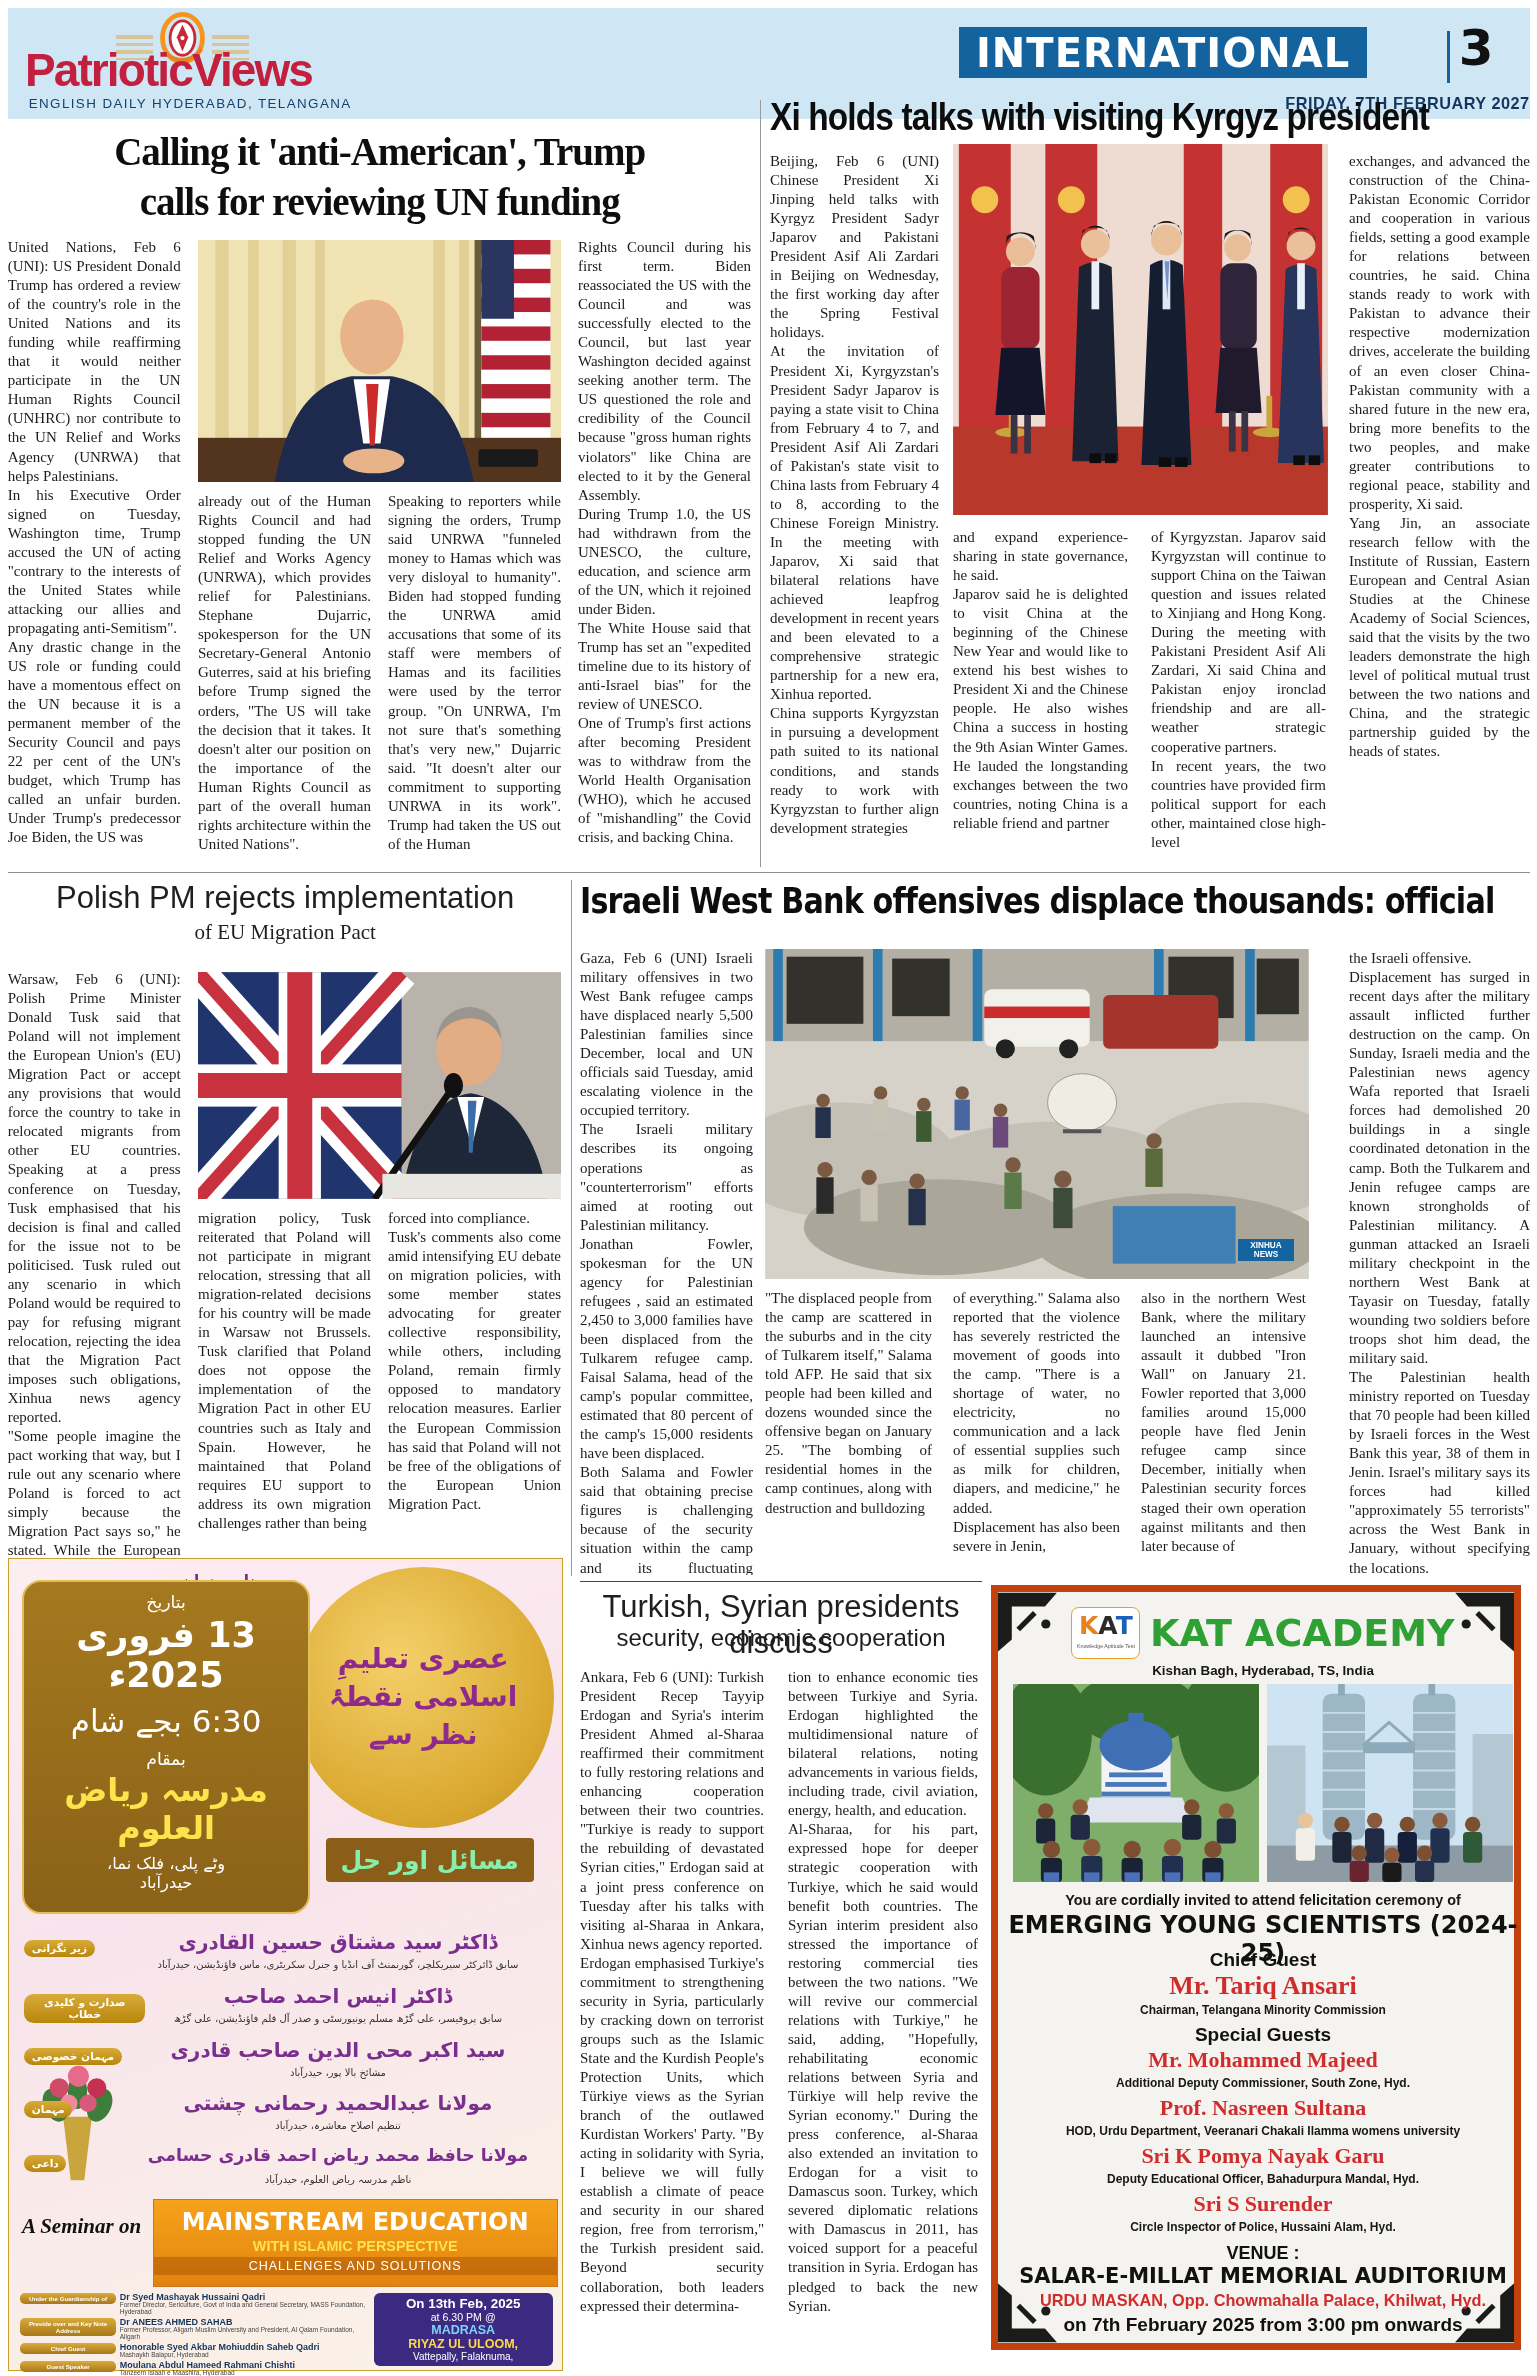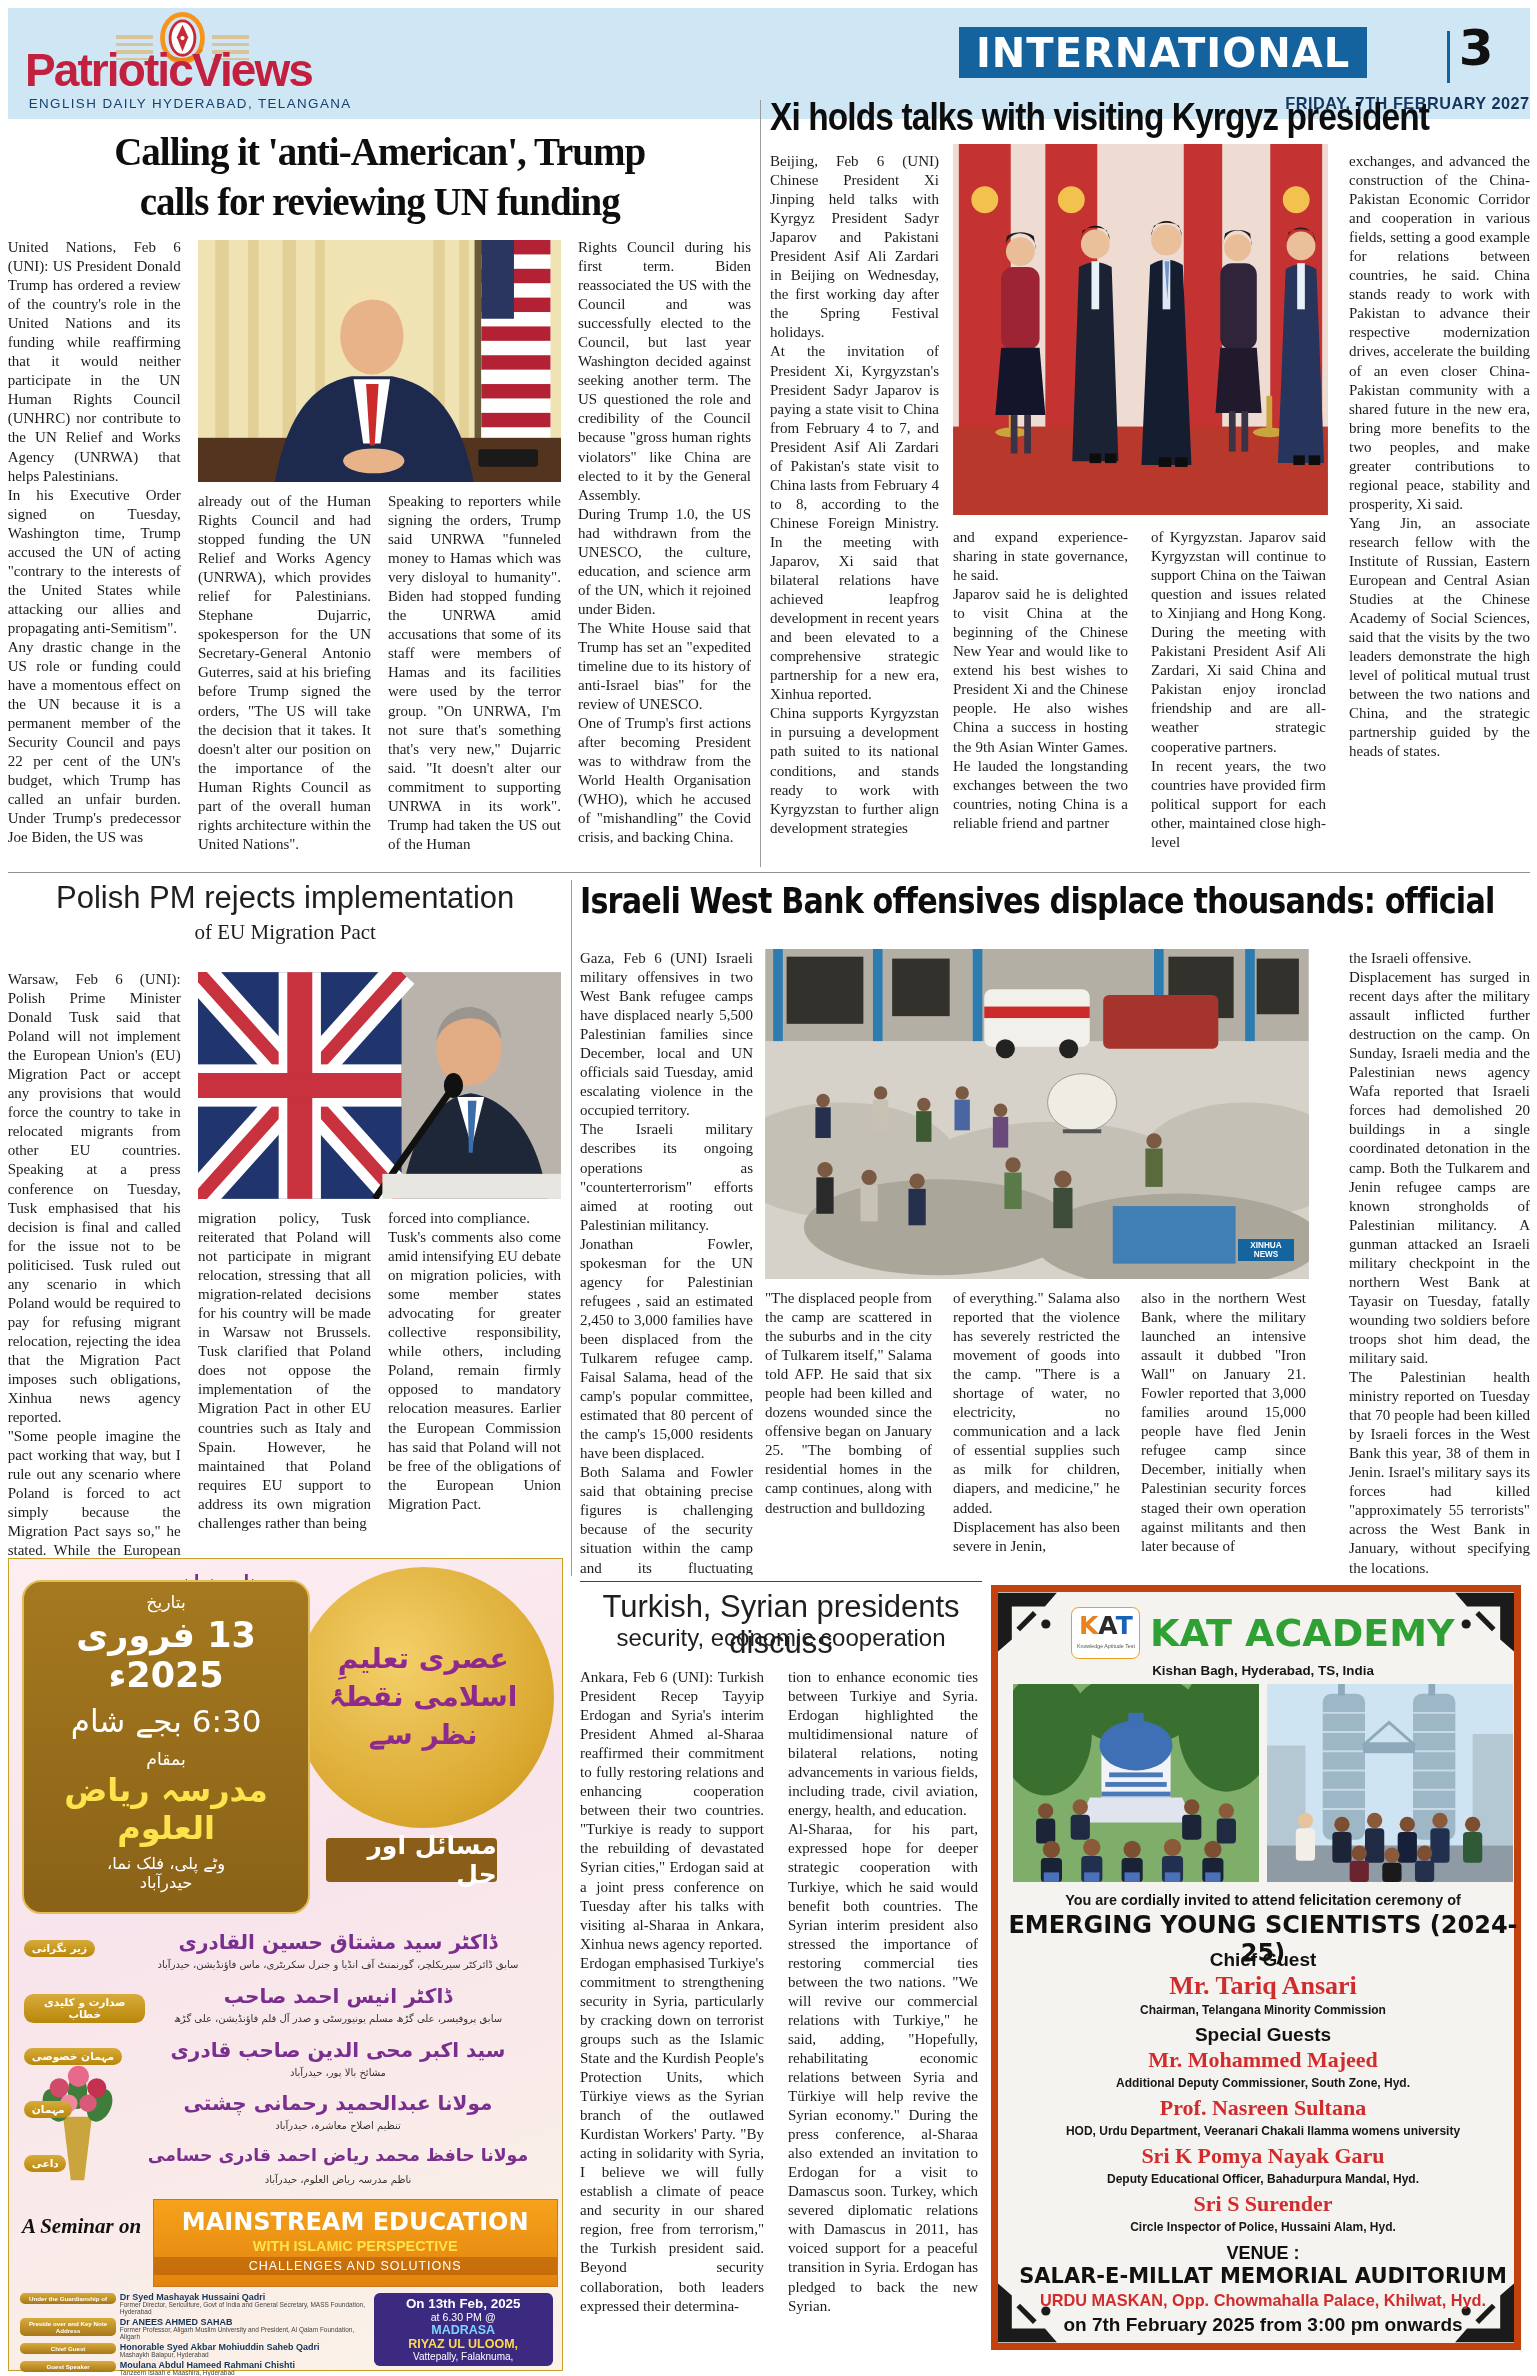--- a/index.html
+++ b/index.html
@@ -31,22 +31,22 @@
   .urdu-ad{position:absolute;left:7.7px;top:1558px;width:555px;height:813px;
            border:1.9px solid #c9a02a;box-sizing:border-box;
            background:linear-gradient(160deg,#fdeef2,#f8e4ec 40%,#fbf3e6);}
   .urdu{direction:rtl;font-family:"DejaVu Sans",sans-serif;}
   .brown-panel{position:absolute;left:13.4px;top:21px;width:288px;height:334px;border-radius:19px;
                background:linear-gradient(#a5791f,#8a6218);border:2.9px solid #e3bd55;
                color:#fff;text-align:center;box-sizing:border-box;padding-top:9.6px;}
   .gold-circle{position:absolute;left:284px;top:7.7px;width:261px;height:261px;border-radius:50%;
                background:radial-gradient(circle at 40% 35%,#f4d06a,#d9a72e 70%,#c08f1e);
                display:flex;align-items:center;justify-content:center;text-align:center;}
-  .banner{position:absolute;left:317px;top:279px;width:171px;height:44px;background:#8a5d18;
-          color:#ffffff;font-size:25px;font-weight:bold;display:flex;align-items:center;
+  .banner{position:absolute;left:317px;top:279px;width:208px;height:44px;background:#8a5d18;
+          color:#86efac;font-size:25px;font-weight:bold;display:flex;align-items:center;
           justify-content:center;border-radius:3.8px;}
   .u-row{position:absolute;left:9.6px;width:534px;height:54px;}
   .u-chip{position:absolute;left:5.8px;top:11.5px;background:linear-gradient(#d8ab3a,#b8860b);
           color:#fff;font-size:10.6px;font-weight:bold;padding:2.9px 7.7px;border-radius:9.6px;
           max-width:106px;text-align:center;}
   .u-name{position:absolute;left:115px;right:9.6px;top:1.9px;color:#7a2f8e;font-weight:bold;
           font-size:20px;text-align:center;}
   .u-desc{position:absolute;left:115px;right:9.6px;top:31px;color:#333;font-size:10px;
           text-align:center;}
   .orange-box{position:absolute;left:144px;top:640px;width:405px;height:88px;

